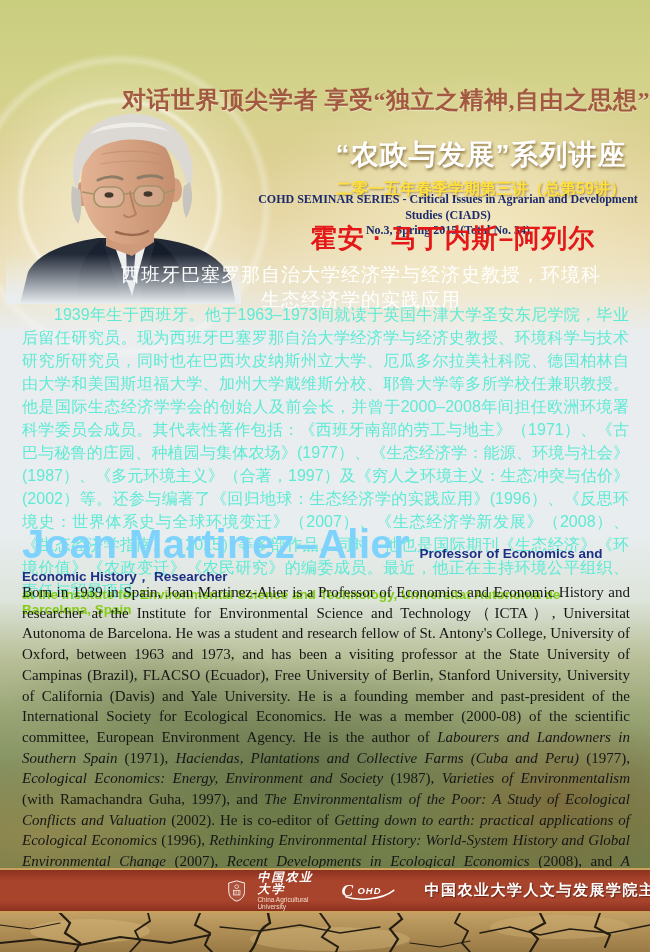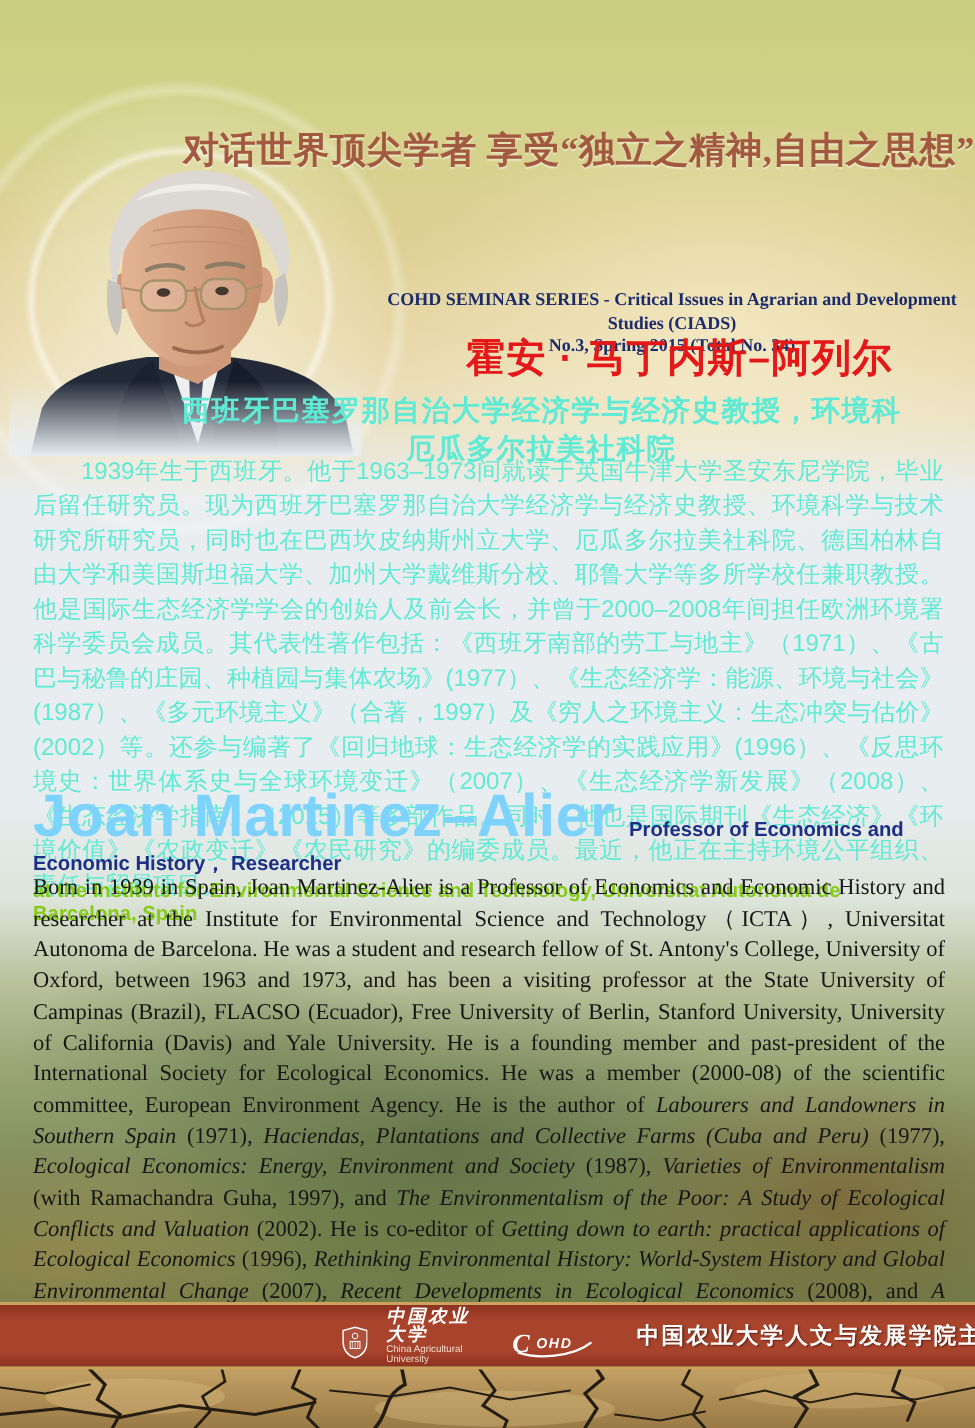--- a/index.html
+++ b/index.html
@@ -44,21 +44,21 @@
     position:absolute; top:192px; left:250px; width:396px; text-align:center;
     font-family:"Liberation Serif", serif; font-weight:bold;
     font-size:12px; line-height:15.5px; color:#1c2b6b;
   }
   .name-zh {
     position:absolute; top:221px; left:270px; width:366px; text-align:center;
     font-weight:bold; font-size:26px; color:#e41818; letter-spacing:1px;
   }
   .title-zh {
     position:absolute; top:262px; left:90px; width:542px; text-align:center;
-    font-weight:bold; font-size:19px; line-height:25px; color:#5eead4; letter-spacing:1px;
+    font-weight:normal; font-size:19px; line-height:25px; color:#ffffff; letter-spacing:1px;
   }
   .bio-zh {
     position:absolute; top:303px; left:22px; width:607px;
     font-size:16px; line-height:23px; color:#5eead4;
     text-align:justify; text-indent:2em;
   }
   .en-head { position:absolute; top:522px; left:22px; width:608px; }
   .en-name {
     font-weight:bold; font-size:40px; color:#7dd3fc; letter-spacing:0.5px;
     display:inline; vertical-align:baseline;text-align:right;
@@ -73,21 +73,21 @@
   .bio-en em { font-style:italic; }
   
   .portrait { position:absolute; left:6px; top:104px; }
   
   .footer {
     position:absolute; left:0; top:868px; width:650px; height:46px; box-sizing:border-box;
     background:linear-gradient(180deg,#8c3220 0%, #a8432c 25%, #a8432c 75%, #8c3220 100%);
     border-top:2px solid #c9a25e; border-bottom:3px solid #c9a25e;
     display:flex; align-items:center;
   }
-  .footer-logos { display:flex; align-items:flex-end; margin-left:228px; }
+  .footer-logos { display:flex; align-items:center; margin-left:228px; }
   .cau-block { margin-left:12px; color:#ffffff; line-height:1; }
   .cau-zh { font-style:italic; font-weight:bold; font-size:12px; letter-spacing:2px; font-family:"Liberation Serif", serif; }
   .cau-en { margin-top:2px; font-size:6.5px; color:#f2dcc9; }
   .cohd-logo { margin-left:22px; }
   .host-text {
     margin-left:26px; font-weight:bold; font-size:15px; letter-spacing:1.5px; color:#ffffff;
     text-shadow:1px 1px 1px rgba(60,20,10,0.6); white-space:nowrap;
   }
   
   .earth { position:absolute; left:0; top:913px; width:650px; height:39px; }
@@ -133,31 +133,35 @@
     <path d="M88,90 L76,88 M158,89 L169,86" stroke="#a6926a" stroke-width="1.4" fill="none"></path>
     <ellipse cx="103" cy="91" rx="4.5" ry="2.8" fill="#43382e"></ellipse>
     <ellipse cx="142" cy="90" rx="4.5" ry="2.8" fill="#43382e"></ellipse>
     <path d="M124,88 C126,98 128,106 130,110 C126,114 120,114 118,111" stroke="#b5805f" stroke-width="2" fill="none" stroke-linecap="round"></path>
     <path d="M110,128 C120,132 134,132 142,127" stroke="#9c6a4e" stroke-width="2.5" fill="none" stroke-linecap="round"></path>
     <rect x="0" y="150" width="235" height="50" fill="url(#fadeG)"></rect>
   </svg>
 
   <div class="headline">对话世界顶尖学者  享受“独立之精神,自由之思想”</div>
 
+  <div class="series-block">
+    <div class="series-title">“农政与发展”系列讲座</div>
+    <div class="series-session">二零一五年春季学期第三讲（总第59讲）</div>
+  </div>
 
   <div class="cohd-series">
     <div>COHD SEMINAR SERIES - Critical Issues in Agrarian and Development Studies (CIADS)</div>
     <div>No.3, Spring 2015 (Total  No. 34)</div>
   </div>
 
   <div class="name-zh">霍安 · 马丁内斯–阿列尔</div>
 
   <div class="title-zh">
     <div>西班牙巴塞罗那自治大学经济学与经济史教授，环境科</div>
-    <div>厄瓜多尔拉美社科院</div>
+    <div>生态经济学的实践应用</div>
   </div>
 
   <div class="bio-zh">1939年生于西班牙。他于1963–1973间就读于英国牛津大学圣安东尼学院，毕业后留任研究员。现为西班牙巴塞罗那自治大学经济学与经济史教授、环境科学与技术研究所研究员，同时也在巴西坎皮纳斯州立大学、厄瓜多尔拉美社科院、德国柏林自由大学和美国斯坦福大学、加州大学戴维斯分校、耶鲁大学等多所学校任兼职教授。他是国际生态经济学学会的创始人及前会长，并曾于2000–2008年间担任欧洲环境署科学委员会成员。其代表性著作包括：《西班牙南部的劳工与地主》（1971）、《古巴与秘鲁的庄园、种植园与集体农场》(1977）、《生态经济学：能源、环境与社会》(1987）、《多元环境主义》（合著，1997）及《穷人之环境主义：生态冲突与估价》(2002）等。还参与编著了《回归地球：生态经济学的实践应用》(1996）、《反思环境史：世界体系史与全球环境变迁》（2007）、《生态经济学新发展》（2008）、《生态经济学指南》（2015）等多部作品。同时，他也是国际期刊《生态经济》《环境价值》《农政变迁》《农民研究》的编委成员。最近，他正在主持环境公平组织、责任与贸易项目。</div>
 
   <div class="en-head">
     <span class="en-name">Joan Martinez–Alier</span><span class="en-title1">Professor of Economics and Economic History，  Researcher</span>
     <span class="en-title2">at the Institute for Environmental Science and Technology, Universitat Autonoma de Barcelona, Spain</span>
   </div>
 
   <div class="bio-en"><span>Born  in  1939  in  Spain,  Joan Martinez-Alier is a  Professor of Economics and Economic History and researcher at the Institute for Environmental Science and Technology（ICTA）, Universitat Autonoma de Barcelona. He was a student and research fellow of St. Antony's College, University of Oxford, between 1963 and 1973, and has been a visiting professor at the State University of Campinas (Brazil), FLACSO (Ecuador), Free University of Berlin, Stanford University, University of California (Davis) and Yale University. He is a founding member and past-president of the International Society for Ecological Economics. He was a member (2000-08) of the scientific committee, European Environment Agency.  He is the author of </span><em>Labourers and Landowners in Southern Spain</em><span> (1971), </span><em>Haciendas, Plantations and Collective Farms (Cuba and Peru)</em><span> (1977), </span><em>Ecological Economics: Energy, Environment and Society</em><span> (1987), </span><em>Varieties of Environmentalism</em><span> (with Ramachandra Guha, 1997), and </span><em>The Environmentalism of the Poor: A Study of Ecological Conflicts and Valuation</em><span> (2002). He is co-editor of </span><em>Getting down to earth: practical applications of Ecological Economics</em><span> (1996), </span><em>Rethinking Environmental History:  World-System History and Global Environmental Change</em><span> (2007), </span><em>Recent Developments in Ecological Economics</em><span> (2008), and </span><em>A Handbook of Ecological Economics</em><span> (2015). He  also  serves  as  member of editorial board of </span><em>Ecological Economics, Environmental Values, Journal of Agrarian Change, Journal of Peasant Studies</em><span>. Recently,  he  is coordinating the Environmental Justice Organizations, Liabilities and Trade (EJOLT) project.</span></div>

